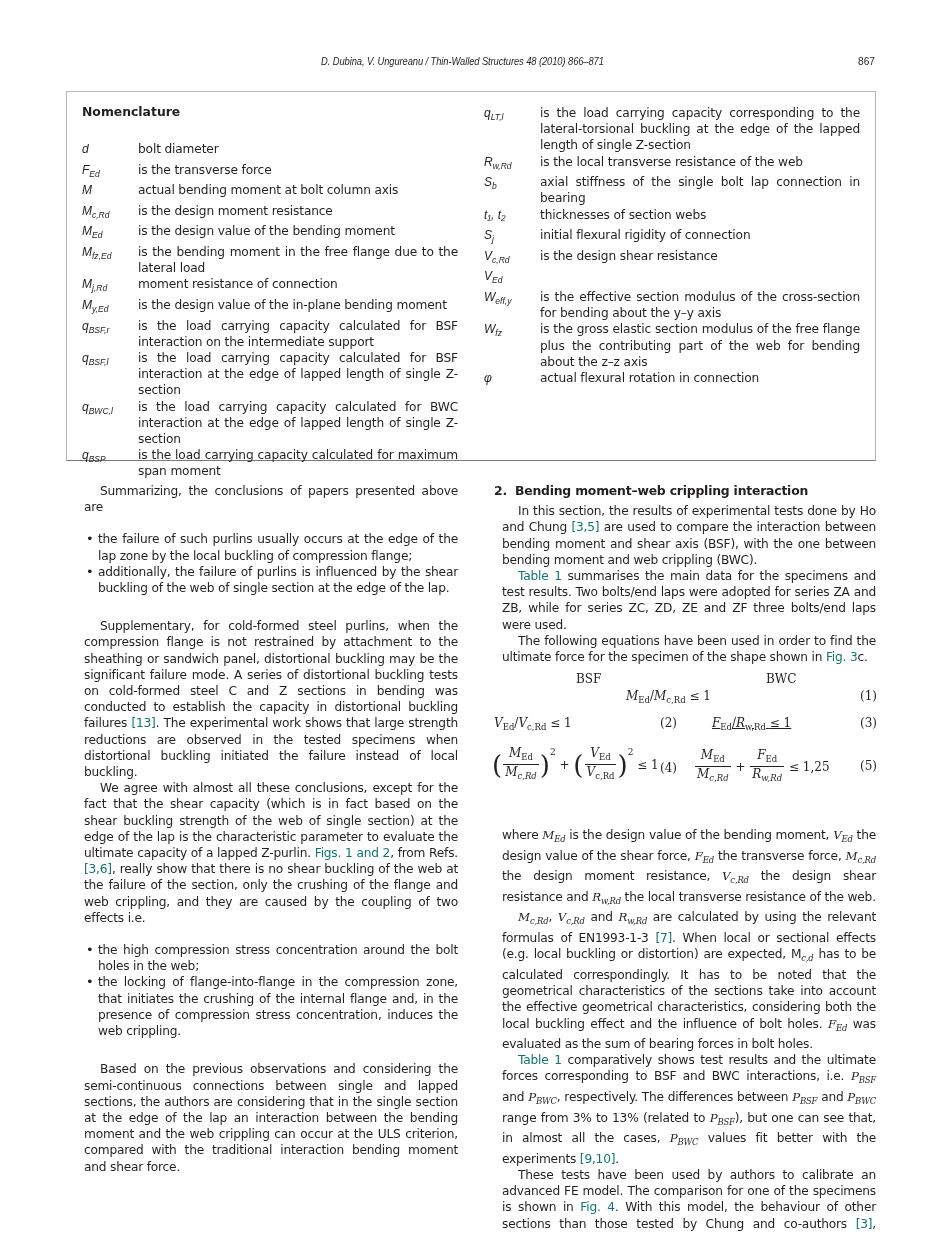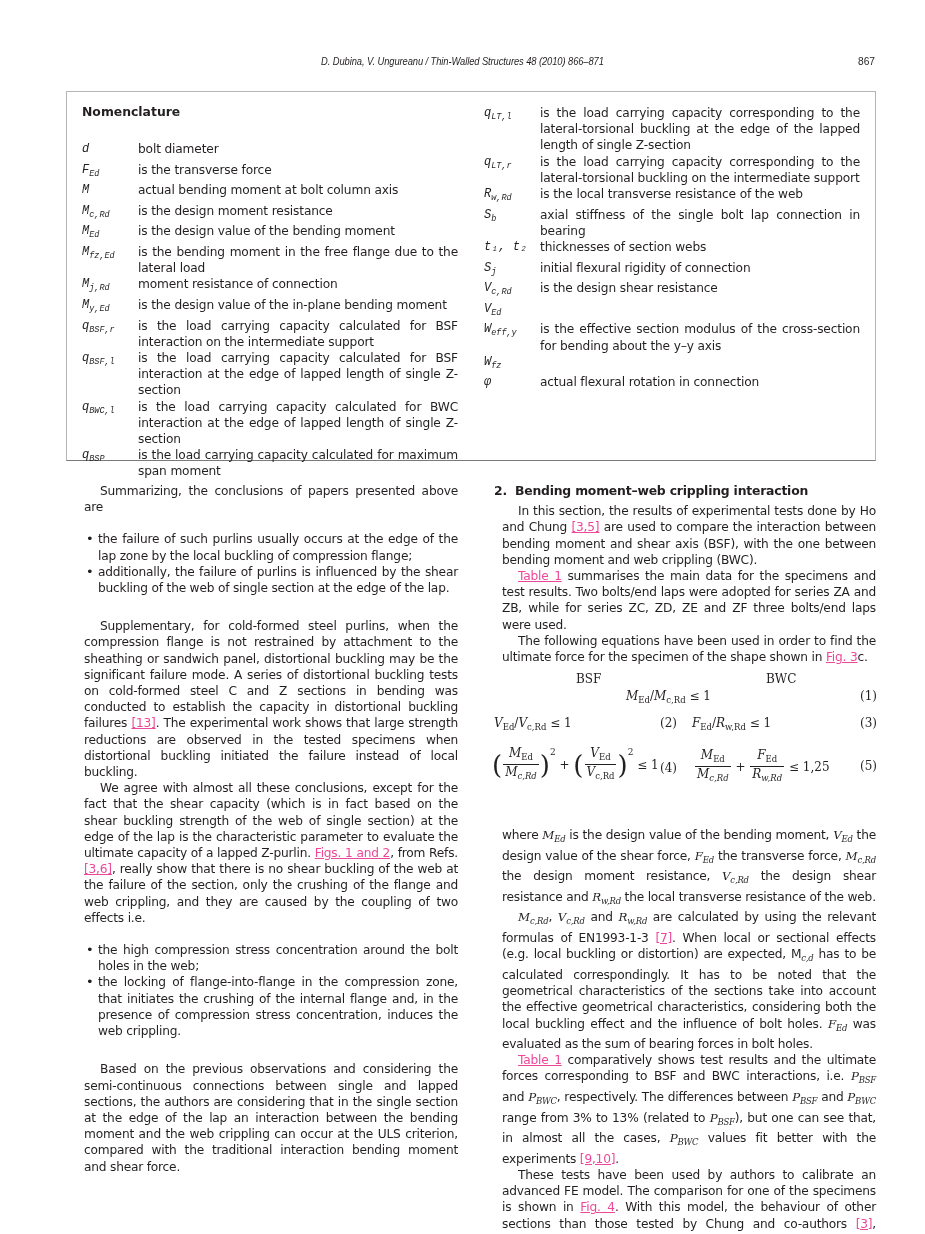--- a/index.html
+++ b/index.html
@@ -8,34 +8,34 @@
   .hdr { position: absolute; top: 56px; left: 0; width: 925px; height: 16px; padding-left: 20px; }
   .hdr-title { position: absolute; left: 0; width: 925px; text-align: center; font-family: "Liberation Sans", sans-serif; font-style: italic; font-size: 10.2px; letter-spacing: -0.1px; color: #231f20; transform: scaleX(0.92); }
   .hdr-page { position: absolute; right: 50px; font-family: "Liberation Sans", sans-serif; font-size: 10.2px; }
 
   .nom-box { position: absolute; left: 66px; top: 91px; width: 810px; height: 370px; border: 1px solid #b5b5b5; border-bottom: 1.5px solid #7a7a7a; }
   .nom-title { position: absolute; left: 82px; top: 104px; font-weight: bold; font-size: 12.4px; }
   .nom-col { position: absolute; }
   .nom-col.left { left: 82px; top: 141px; width: 376px; }
   .nom-col.right { left: 484px; top: 105px; width: 376px; }
   .nom-row { display: flex; line-height: 16.2px; }
-  .nom-sym { width: 56px; flex: none; font-family: Liberation Mono, monospace; font-style: italic; font-size: 12px; }
+  .nom-sym { width: 56px; flex: none; font-family: Liberation Sans, sans-serif; font-style: italic; font-size: 12px; }
   .nom-sym sub { font-size: 8.5px; }
   .nom-def { flex: 1; text-align: justify; font-size: 12.2px; letter-spacing: -0.15px; }
 
   .col { position: absolute; width: 374px; font-size: 12.2px; line-height: 16.2px; letter-spacing: -0.2px; }
   .col.l { left: 84px; top: 483px; }
   .col.r { left: 502px; top: 483px; }
   p { text-align: justify; }
   .indent { text-indent: 16px; }
   .gap { height: 16px; }
   ul.bul { list-style: none; }
   ul.bul li { position: relative; padding-left: 14px; text-align: justify; }
   ul.bul li::before { content: "•"; position: absolute; left: 2px; top: 0; font-size: 13px; }
-  .lnk { color: #ec4899; text-decoration: underline; }
+  .lnk { color: #0f766e; }
   .m { font-family: "DejaVu Serif", serif; font-style: italic; font-size: 11.8px; }
   .m sub { font-size: 8.5px; }
   .sec-title { font-weight: bold; font-size: 12.4px; margin-left: -8px; margin-bottom: 4px; }
   .sec-title span { margin-right: 8px; }
 
   .eqs { position: absolute; left: 492px; top: 672px; width: 385px; font-family: "DejaVu Serif", serif; font-size: 12px; }
   .eq-head { position: absolute; top: 0; }
   .eq { position: absolute; white-space: nowrap; }
   .eqn { position: absolute; }
   .frac { display: inline-block; vertical-align: middle; text-align: center; margin: 0 1px; }
@@ -106,24 +106,20 @@
       <div class="nom-sym"><span>q</span><sub>BSP</sub></div>
       <div class="nom-def">is the load carrying capacity calculated for maximum span moment</div>
     </div>
   </div>
 <div class="nom-col right" id="nom-right">
     <div class="nom-row">
       <div class="nom-sym"><span>q</span><sub>LT,l</sub></div>
       <div class="nom-def">is the load carrying capacity corresponding to the lateral-torsional buckling at the edge of the lapped length of single Z-section</div>
     </div>
     <div class="nom-row">
-      <div class="nom-sym"><span>q</span><sub>LT,r</sub></div>
-      <div class="nom-def">is the load carrying capacity corresponding to the lateral-torsional buckling on the intermediate support</div>
-    </div>
-    <div class="nom-row">
       <div class="nom-sym"><span>R</span><sub>w,Rd</sub></div>
       <div class="nom-def">is the local transverse resistance of the web</div>
     </div>
     <div class="nom-row">
       <div class="nom-sym"><span>S</span><sub>b</sub></div>
       <div class="nom-def">axial stiffness of the single bolt lap connection in bearing</div>
     </div>
     <div class="nom-row">
       <div class="nom-sym"><span>t₁, t₂</span><sub></sub></div>
       <div class="nom-def">thicknesses of section webs</div>
@@ -138,20 +134,21 @@
     </div>
     <div class="nom-row">
       <div class="nom-sym"><span>V</span><sub>Ed</sub></div>
     </div>
     <div class="nom-row">
       <div class="nom-sym"><span>W</span><sub>eff,y</sub></div>
       <div class="nom-def">is the effective section modulus of the cross-section for bending about the y–y axis</div>
     </div>
     <div class="nom-row">
       <div class="nom-sym"><span>W</span><sub>fz</sub></div>
+      <div class="nom-def">is the gross elastic section modulus of the free flange plus the contributing part of the web for bending about the z–z axis</div>
     </div>
     <div class="nom-row">
       <div class="nom-sym"><span>φ</span><sub></sub></div>
       <div class="nom-def">actual flexural rotation in connection</div>
     </div>
   </div>
 
 <div class="col l">
   <p class="indent">Summarizing, the conclusions of papers presented above are</p>
   <div class="gap"></div>
@@ -194,21 +191,21 @@
   <div class="eq" style="left:134px; top:17px;">
     <span class="it">M</span><span class="sb rm">Ed</span>/<span class="it">M</span><span class="sb rm">c,Rd</span> <span>≤ 1</span>
   </div>
   <div class="eqn" style="right:0; top:17px;">(1)</div>
 
   <div class="eq" style="left:2px; top:44px;">
     <span class="it">V</span><span class="sb rm">Ed</span>/<span class="it">V</span><span class="sb rm">c,Rd</span> <span>≤ 1</span>
   </div>
   <div class="eqn" style="left:168px; top:44px;">(2)</div>
 
-  <div class="eq" style="left:200px; top:44px;">
+  <div class="eq" style="left:220px; top:44px;text-decoration:underline;">
     <span class="it">F</span><span class="sb rm">Ed</span>/<span class="it">R</span><span class="sb rm">w,Rd</span> <span>≤ 1</span>
   </div>
   <div class="eqn" style="right:0; top:44px;">(3)</div>
 
   <div class="eq" style="left:0; top:74px;">
     <span class="par">(</span><span class="frac"><span class="num"><span class="it">M</span><span class="sb rm">Ed</span></span><span class="den"><span class="it">M</span><span class="sb it" style="font-size:8.5px">c,Rd</span></span></span><span class="par">)</span><sup class="sq">2</sup> + <span class="par">(</span><span class="frac"><span class="num"><span class="it">V</span><span class="sb rm">Ed</span></span><span class="den"><span class="it">V</span><span class="sb rm">c,Rd</span></span></span><span class="par">)</span><sup class="sq">2</sup> <span>≤ 1</span>
   </div>
   <div class="eqn" style="left:168px; top:89px;">(4)</div>
 
   <div class="eq" style="left:202px; top:76px;">

